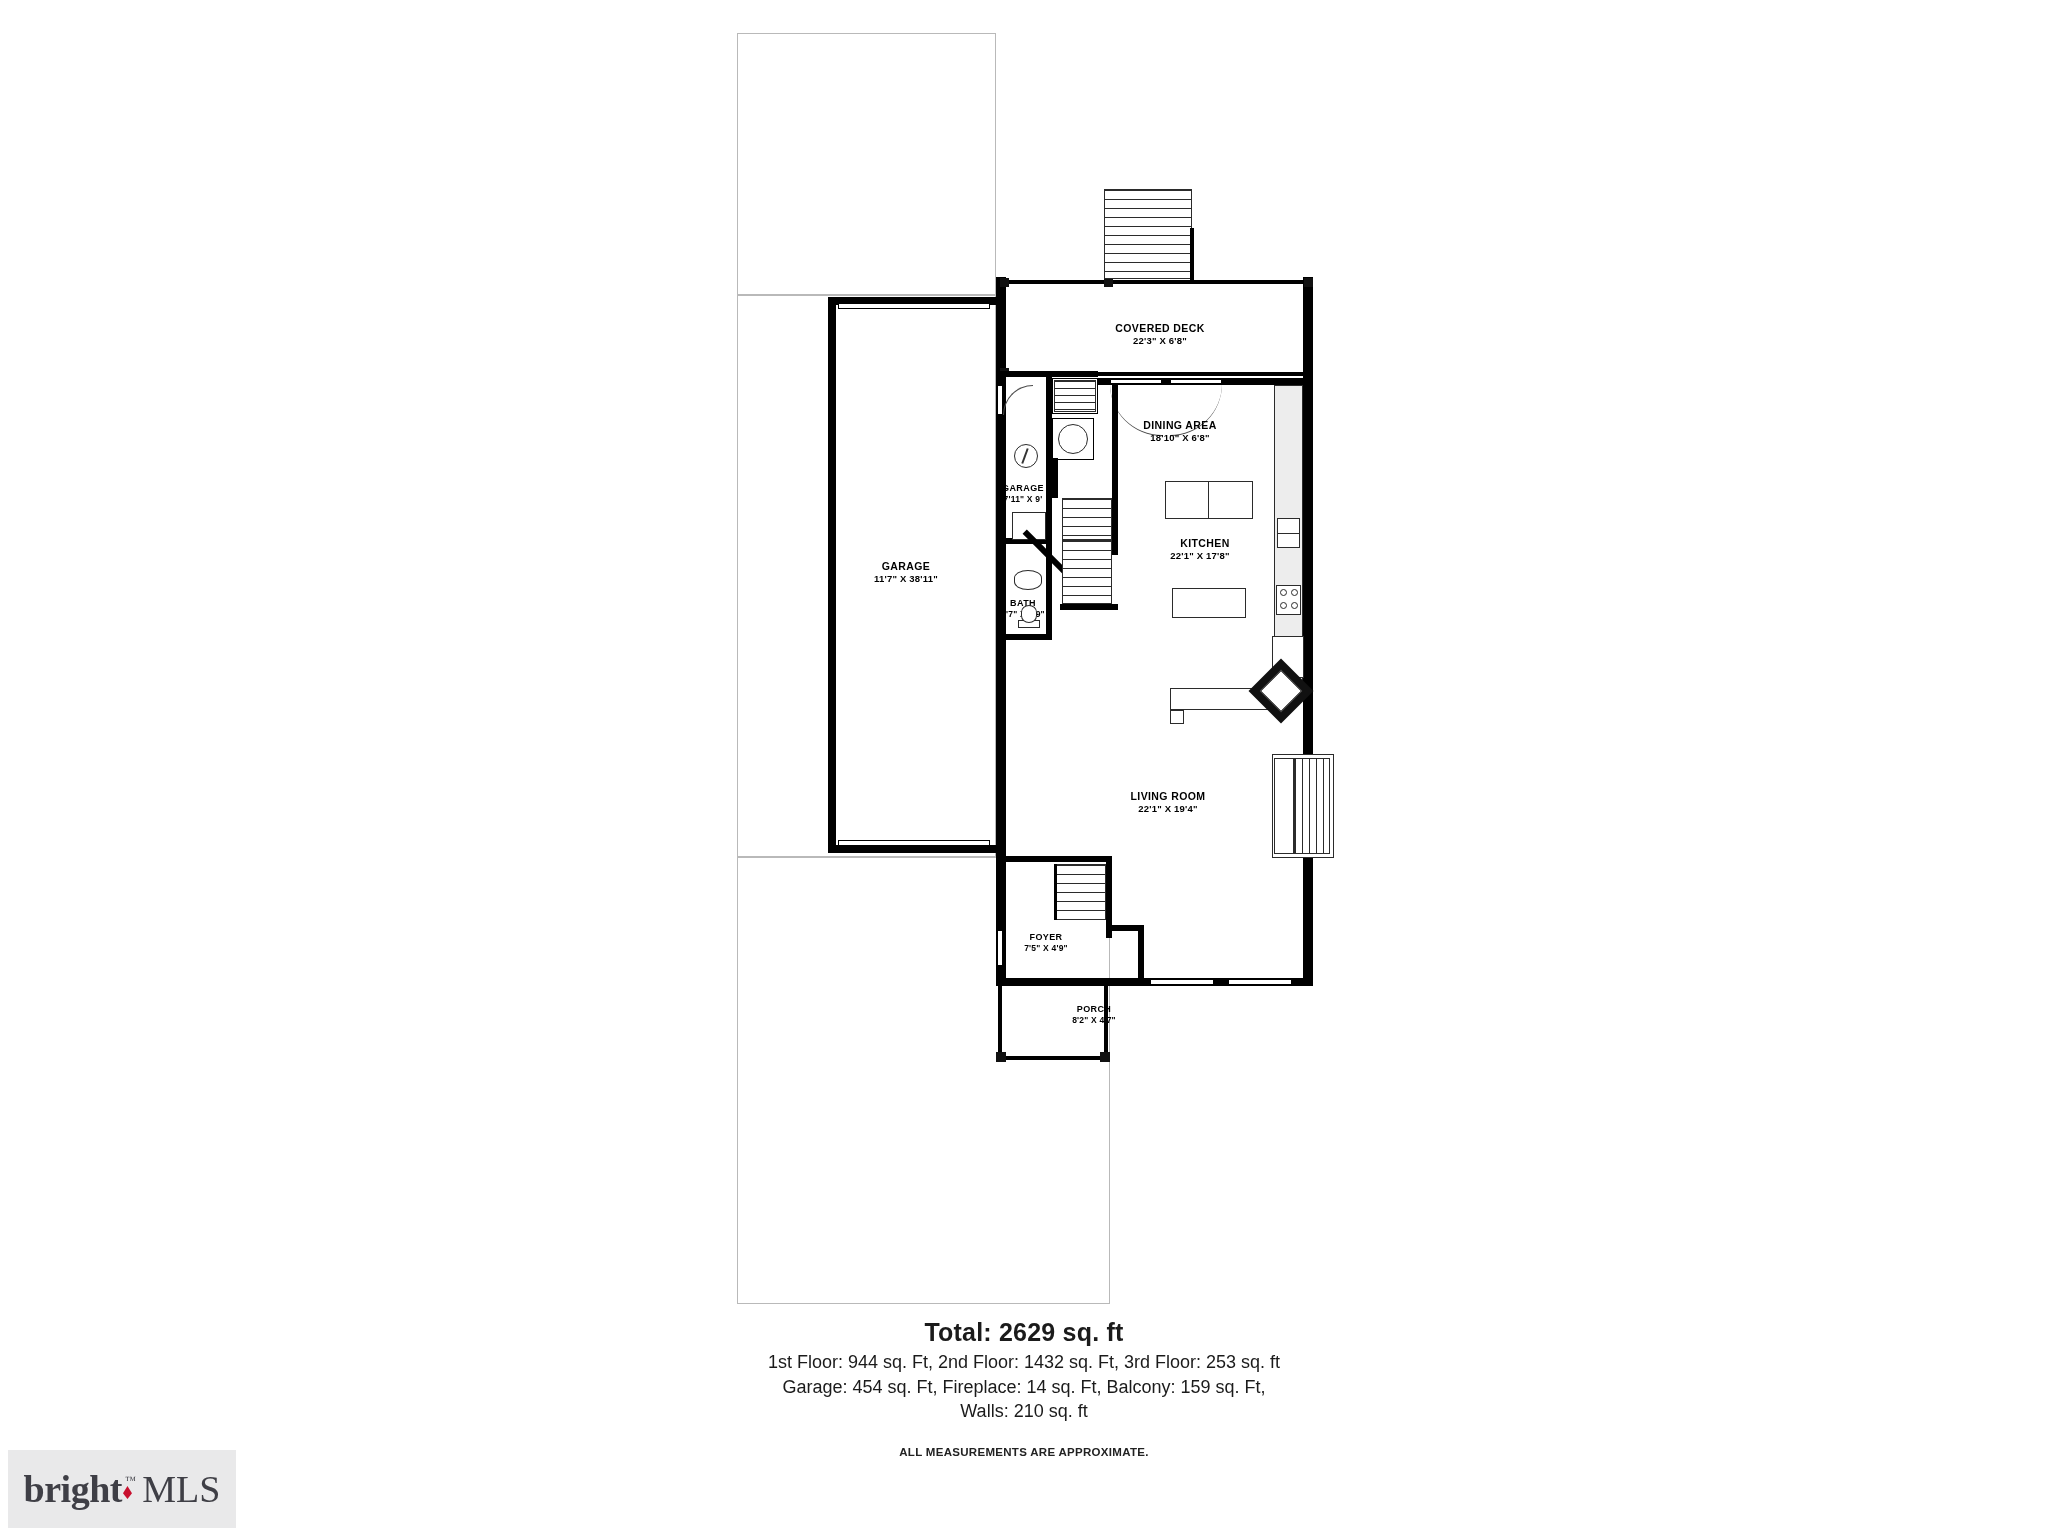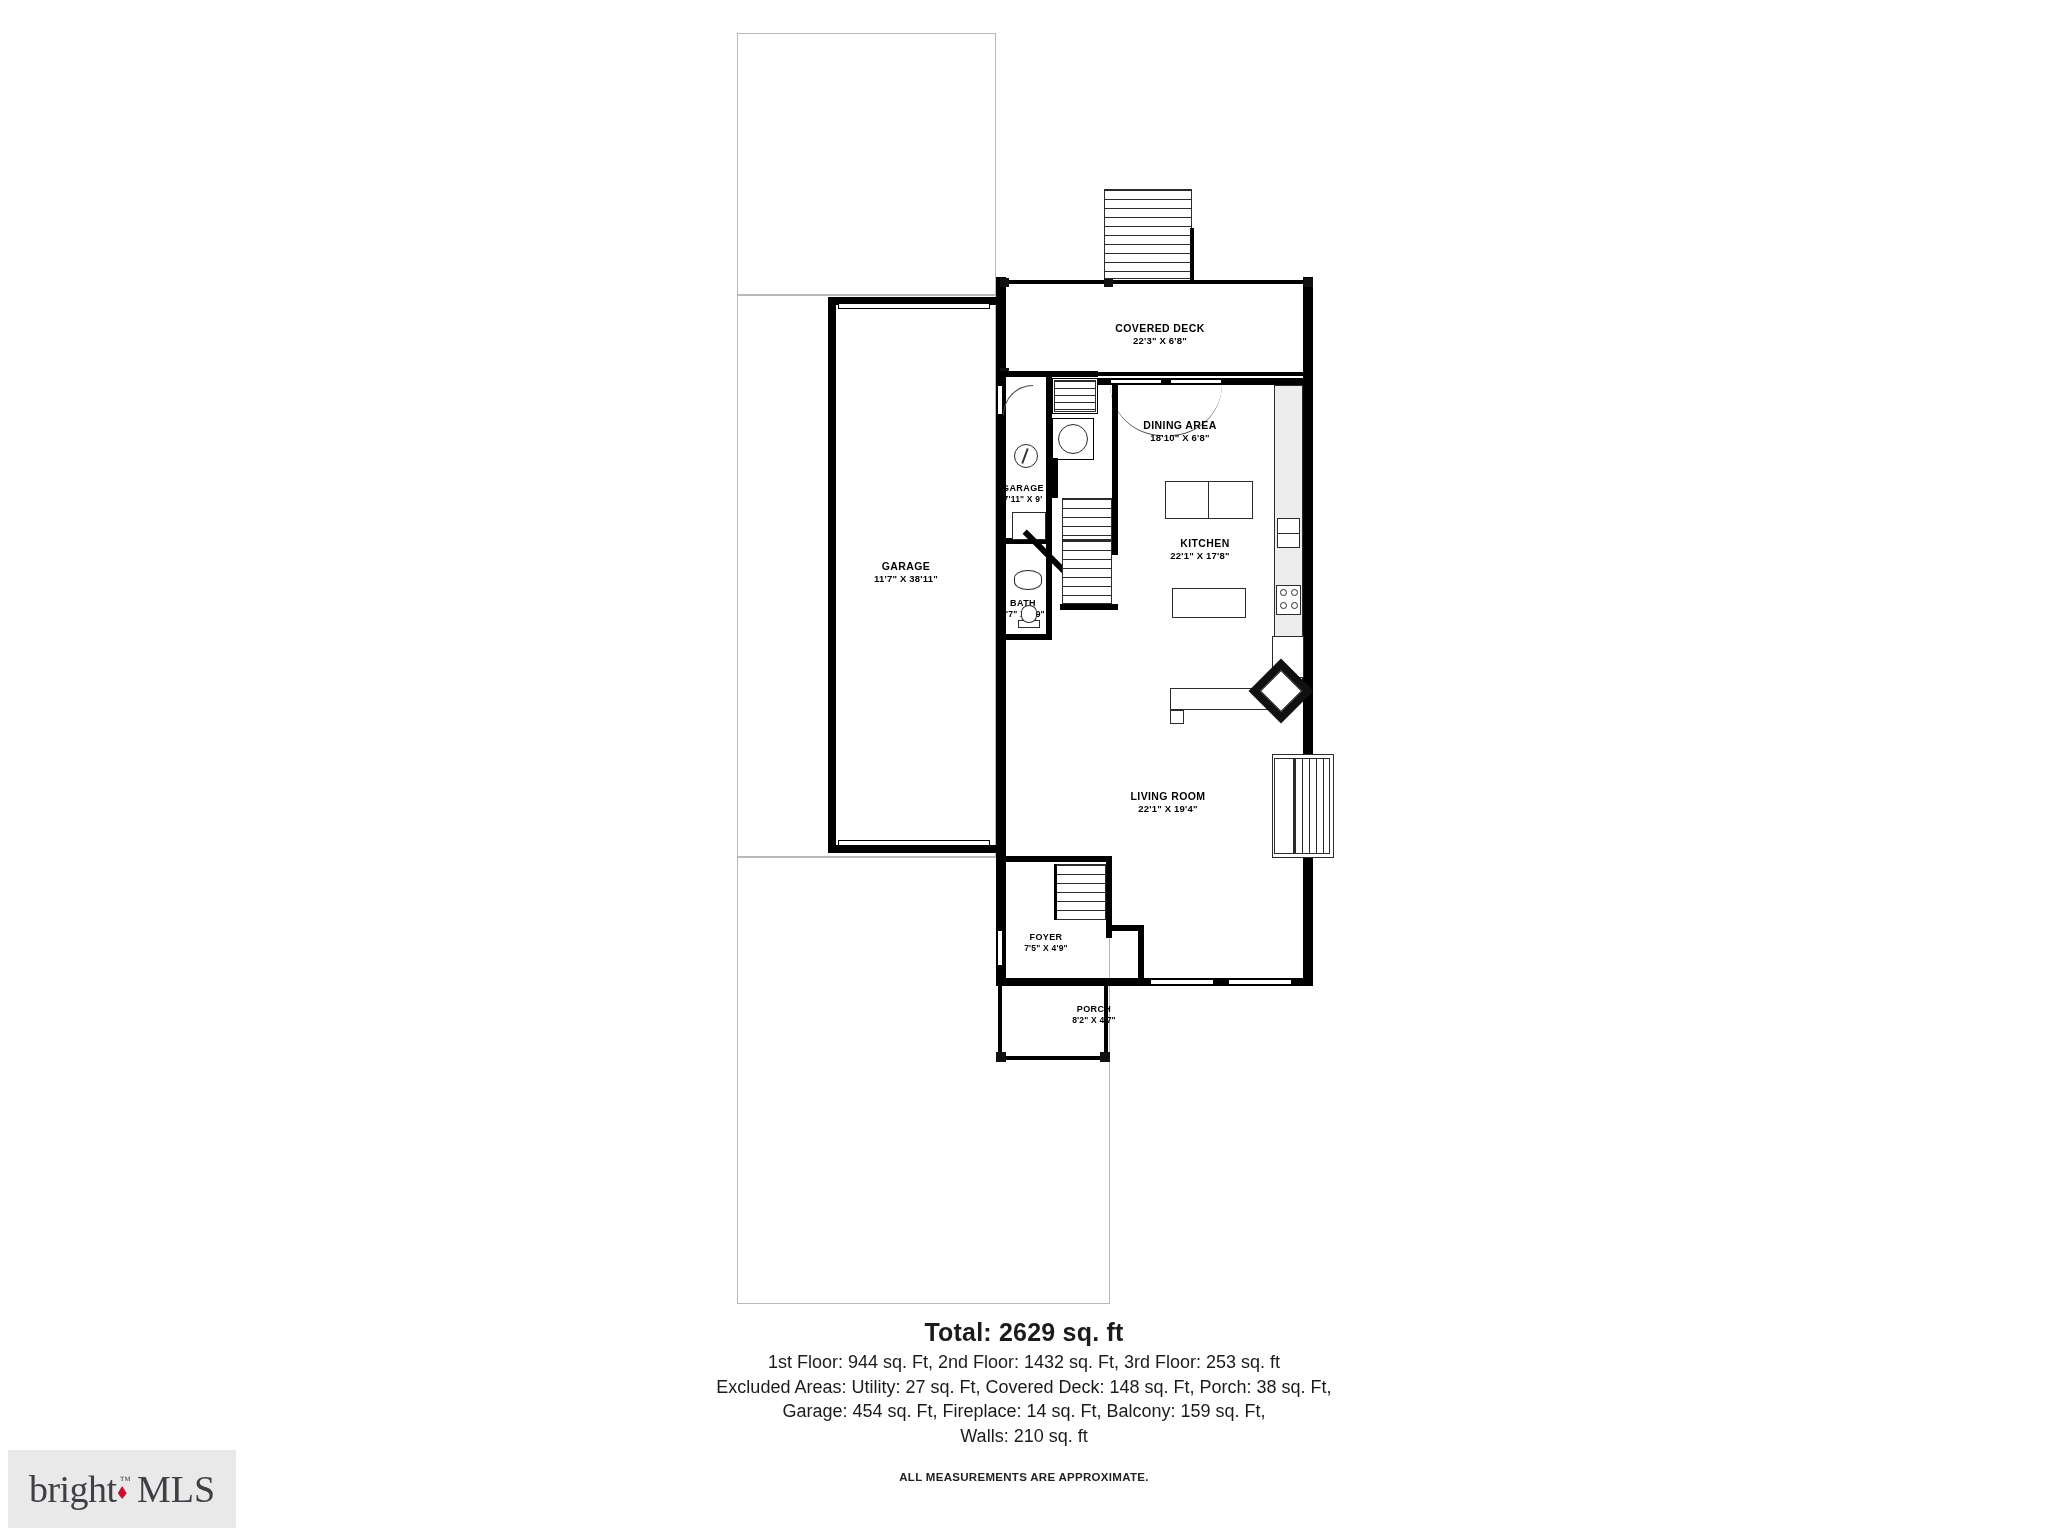--- a/index.html
+++ b/index.html
@@ -160,21 +160,21 @@
     justify-content: center;
   }
   #watermark .wm-text {
     font-family: "Liberation Serif", serif;
     font-size: 38px;
     color: #3f3f46;
     letter-spacing: -0.5px;
     display: flex;
     align-items: baseline;
   }
-  #watermark .wm-bright { font-weight: 400; }
+  #watermark .wm-bright { font-weight: 700; }
   #watermark .wm-dot {
     display: inline-block;
     width: 0;
     height: 0;
     margin: 0 1px 0 1px;
     position: relative;
     top: -16px;
   }
   #watermark .wm-dot::before {
     content: "";
@@ -364,21 +364,20 @@
   <div class="room-label small" style="left:1050px; top:1004px;margin-left:44px;">
     <span class="name">PORCH</span>
     <span class="dims">8'2" X 4'7"</span>
   </div>
 
 </div>
 
 <div id="summary">
   <div class="total">Total: 2629 sq. ft</div>
   <div class="line">1st Floor: 944 sq. Ft, 2nd Floor: 1432 sq. Ft, 3rd Floor: 253 sq. ft</div>
-  <div class="line">Excluded Areas: Utility: 27 sq. Ft, Covered Deck: 148 sq. Ft, Porch: 38 sq. Ft,</div>
   <div class="line">Garage: 454 sq. Ft, Fireplace: 14 sq. Ft, Balcony: 159 sq. Ft,</div>
   <div class="line">Walls: 210 sq. ft</div>
   <div class="approx">ALL MEASUREMENTS ARE APPROXIMATE.</div>
 </div>
 
 <div id="watermark">
   <div class="wm-text">
     <span class="wm-bright">bright</span>
     <span class="wm-dot"></span>
     <span class="wm-tm">™</span>

